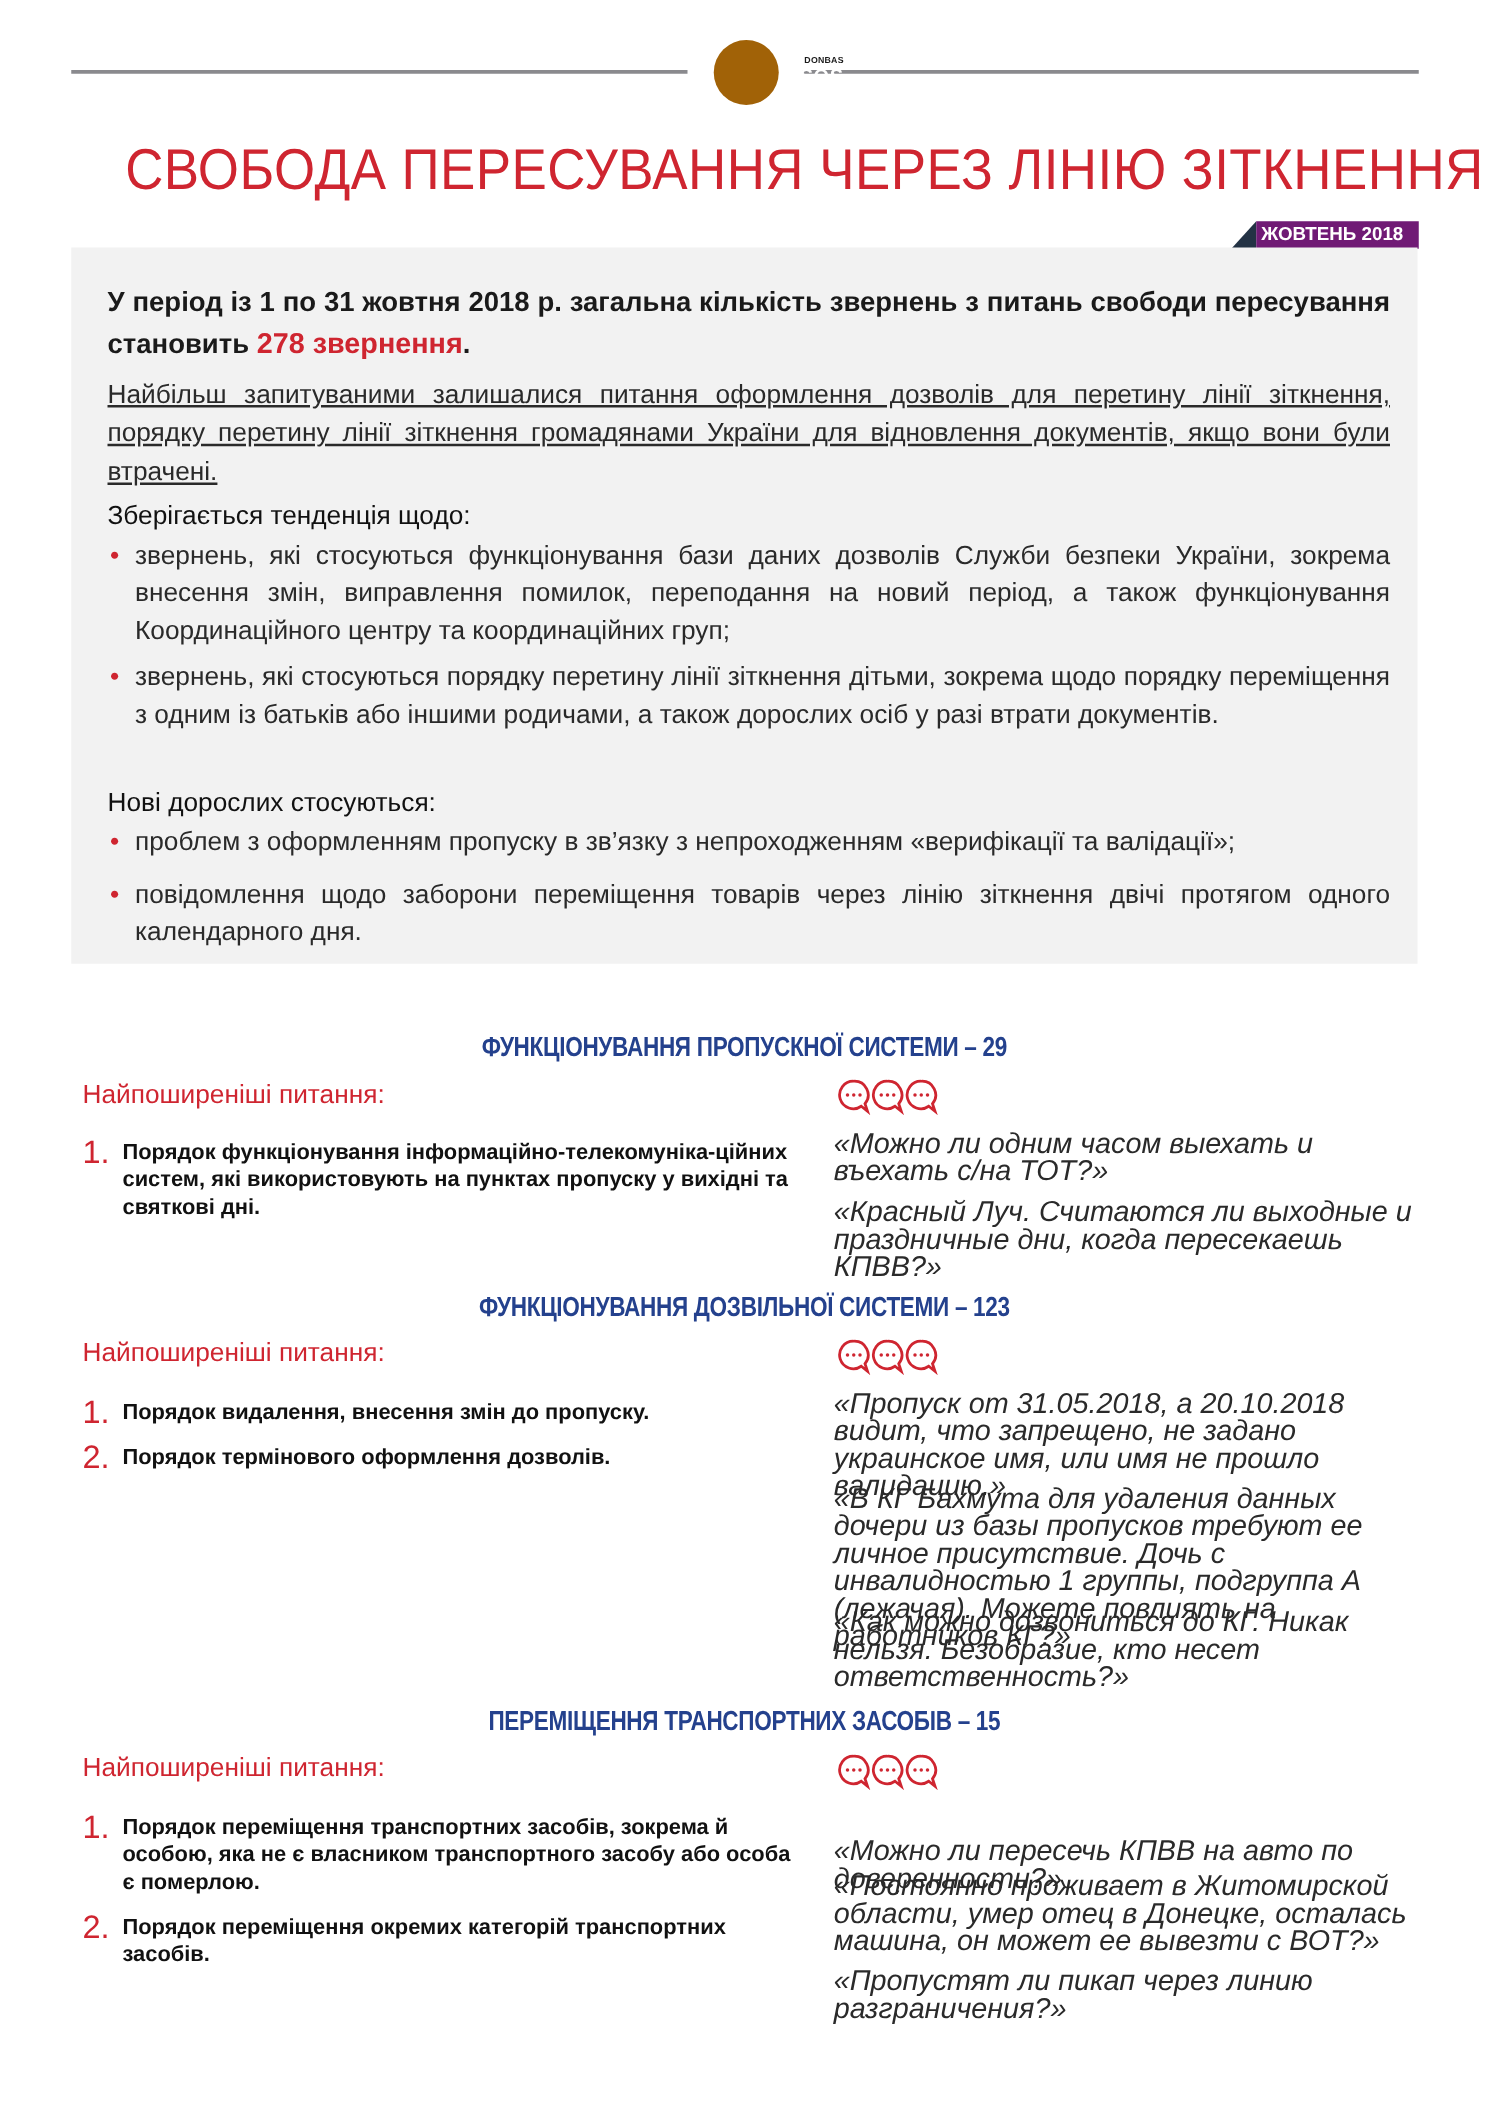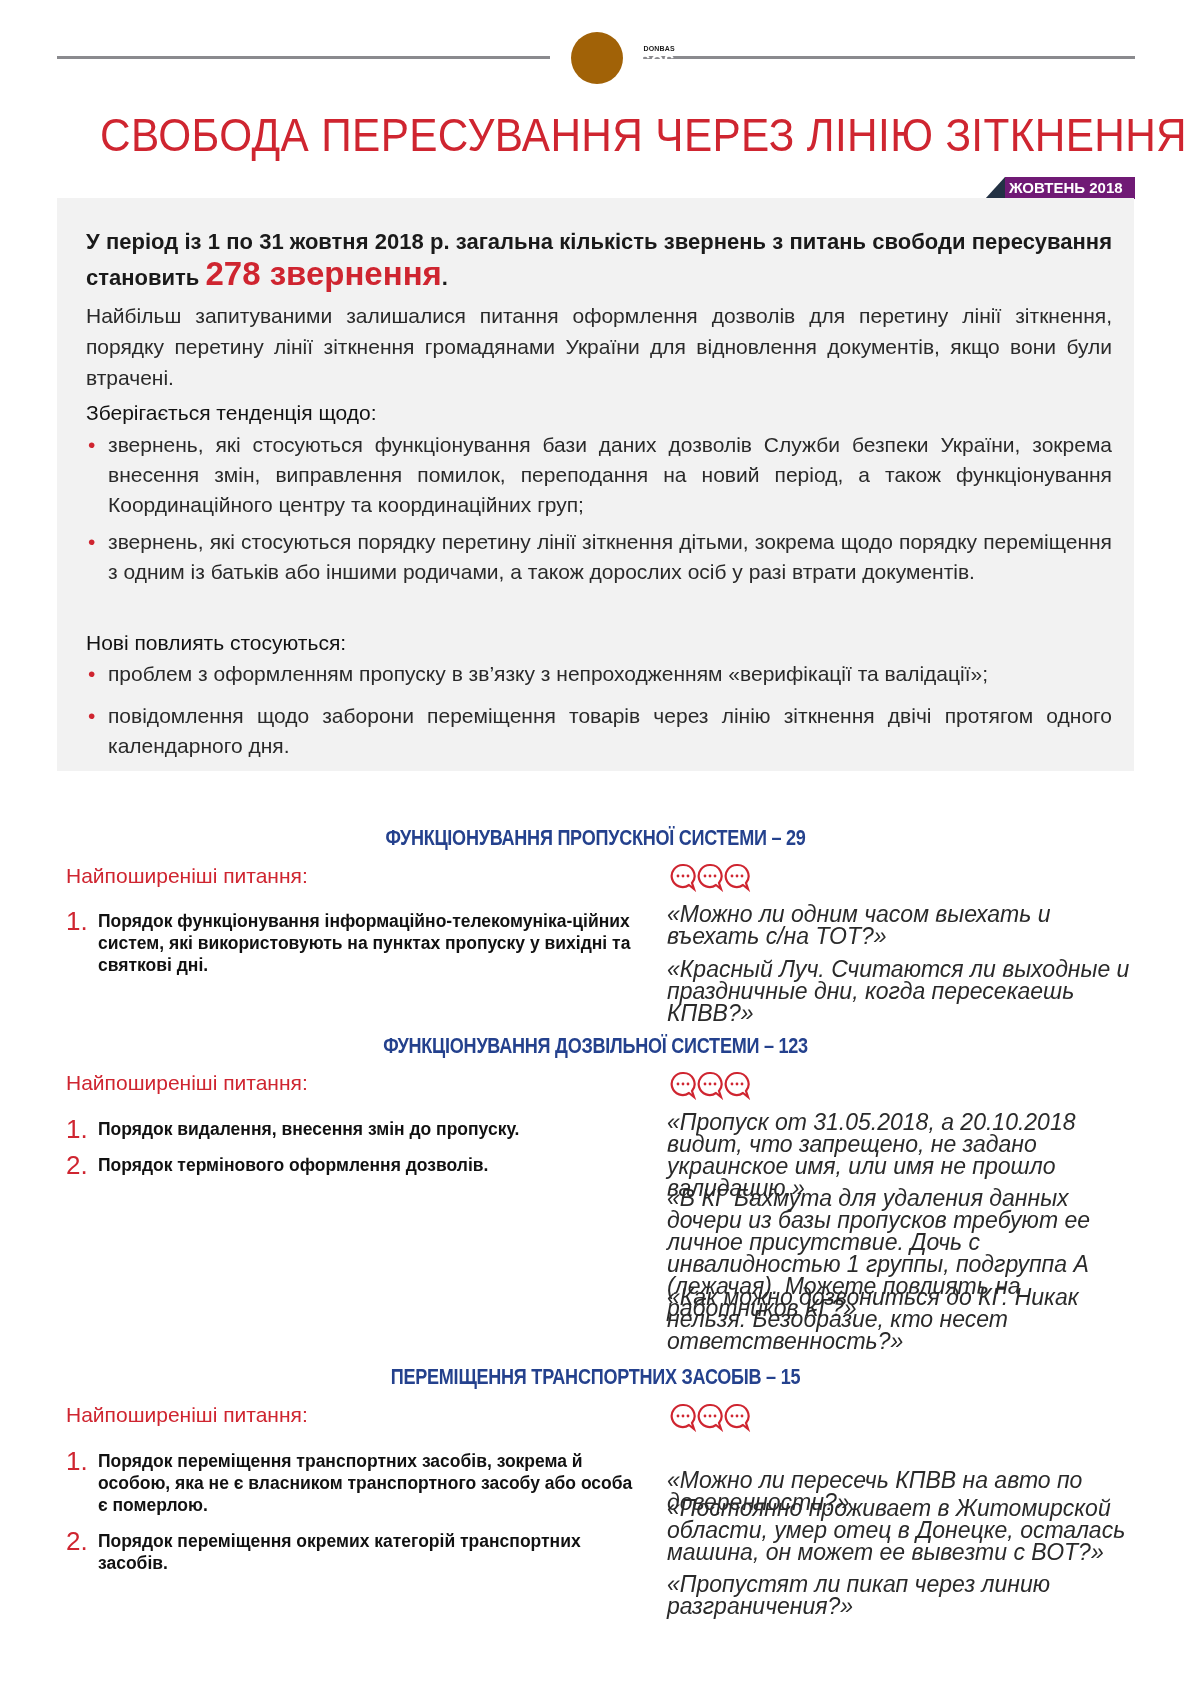--- a/index.html
+++ b/index.html
@@ -16,23 +16,23 @@
            font-size: 46px; color: #cf2530; letter-spacing: 0.4px; transform: scaleX(0.92); transform-origin: center;
            white-space: nowrap; }
   .badge { position: absolute; left: 985px; top: 177px; height: 22px; }
   .badge .tri { position: absolute; left: 0; top: 0; width: 0; height: 0;
                 border-bottom: 22px solid #233244; border-left: 20px solid transparent; }
   .badge .txt { position: absolute; left: 20px; top: 0; height: 22px; width: 130px; background: #701a75; color: #fff;
                 font-size: 15px; font-weight: bold; line-height: 22px; padding-left: 4px; box-sizing: border-box; }
   .graybox { position: absolute; left: 57px; top: 198px; width: 1077px; height: 573px; background: #f2f2f2; }
   .lead { position: absolute; left: 86px; top: 226px; width: 1026px; font-size: 22px; line-height: 32px; font-weight: bold;
           text-align: justify; text-align-last: left; }
-  .lead .hl { color: #cf2530; font-size: 33px; }
+  .lead .hl { color: #cf2530; font-size: 23px; }
   .para { position: absolute; left: 86px; width: 1026px; font-size: 21px; line-height: 31px; color: #2a2a2a; text-align: justify; }
-  .p1 { top: 300px; }
+  .p1 { top: 300px; text-decoration: underline; }
   .subhead { position: absolute; left: 86px; font-size: 21px; color: #111; }
   .sh1 { top: 401px; }
   .sh2 { top: 631px; }
   .bullet { position: absolute; left: 86px; width: 1026px; font-size: 21px; line-height: 30px; color: #2a2a2a; }
   .bullet .dot { position: absolute; left: 2px; top: 0; color: #cf2530; font-size: 21px; }
   .bullet .btxt { margin-left: 22px; display: block; text-align: justify; }
   .b1 { top: 430px; }
   .b2 { top: 527px; }
   .b3 { top: 659px; }
   .b4 { top: 701px; }
@@ -66,21 +66,21 @@
 <div class="para p1">Найбільш запитуваними залишалися питання оформлення дозволів для перетину лінії зіткнення, порядку перетину лінії зіткнення громадянами України для відновлення документів, якщо вони були втрачені.</div>
 <div class="subhead sh1">Зберігається тенденція щодо:</div>
 <div class="bullet b1">
   <span class="dot">•</span>
   <span class="btxt">звернень, які стосуються функціонування бази даних дозволів Служби безпеки України, зокрема внесення змін, виправлення помилок, переподання на новий період, а також функціонування Координаційного центру та координаційних груп;</span>
 </div>
 <div class="bullet b2">
   <span class="dot">•</span>
   <span class="btxt">звернень, які стосуються порядку перетину лінії зіткнення дітьми, зокрема щодо порядку переміщення з одним із батьків або іншими родичами, а також дорослих осіб у разі втрати документів.</span>
 </div>
-<div class="subhead sh2">Нові повлиять стосуються:</div>
+<div class="subhead sh2">Нові дорослих стосуються:</div>
 <div class="bullet b3">
   <span class="dot">•</span>
   <span class="btxt">проблем з оформленням пропуску в зв’язку з непроходженням «верифікації та валідації»;</span>
 </div>
 <div class="bullet b4">
   <span class="dot">•</span>
   <span class="btxt">повідомлення щодо заборони переміщення товарів через лінію зіткнення двічі протягом одного календарного дня.</span>
 </div>
 
 <div class="sec-title" style="top:825px;">ФУНКЦІОНУВАННЯ ПРОПУСКНОЇ СИСТЕМИ – 29</div>

